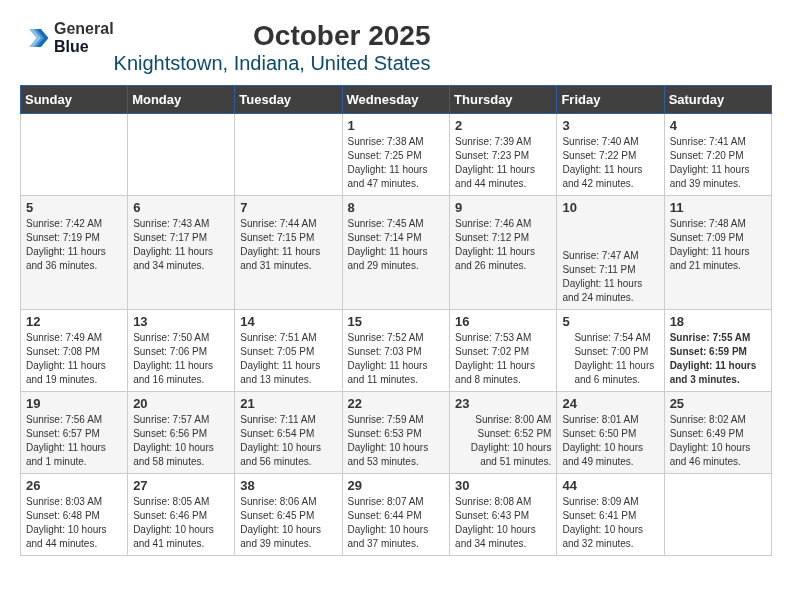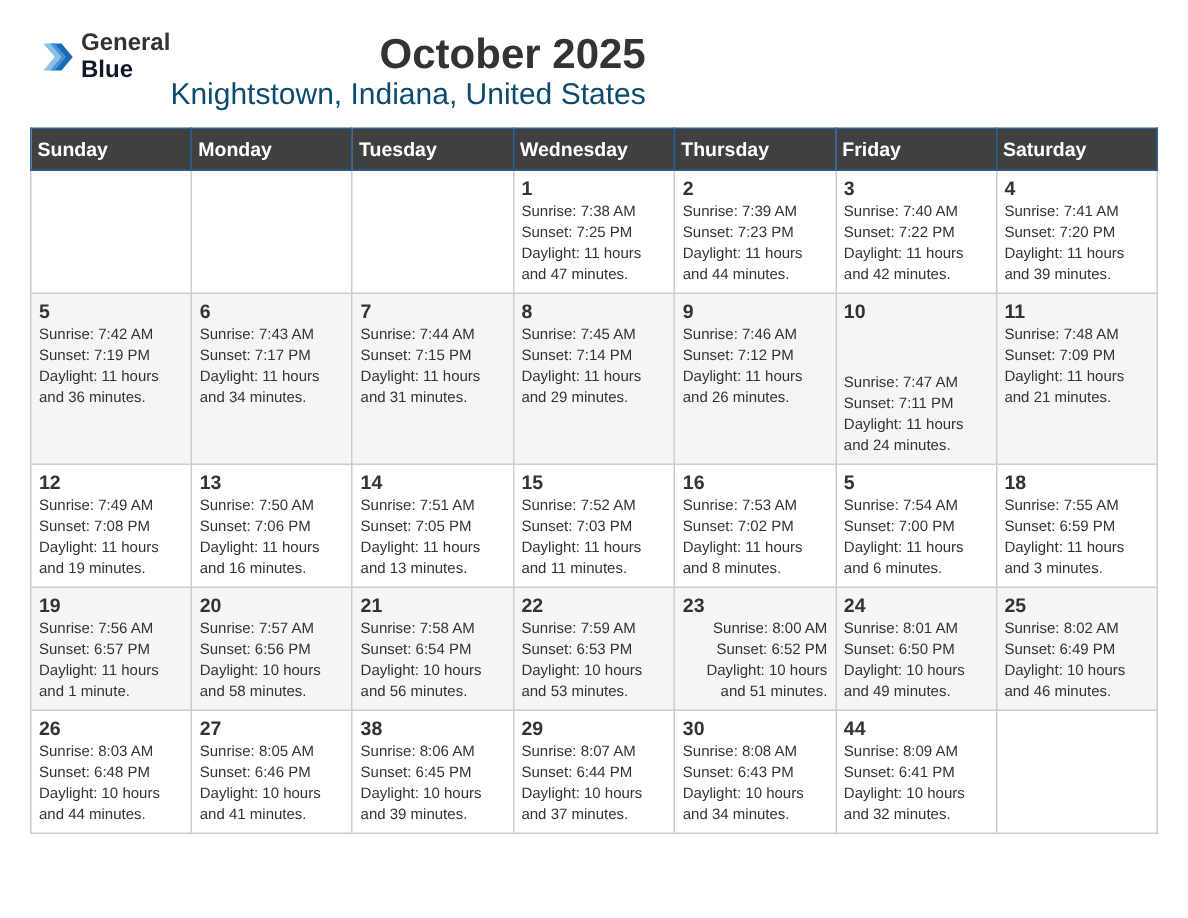--- a/index.html
+++ b/index.html
@@ -229,47 +229,47 @@
 Daylight: 11 hours and 11 minutes.</div>
         </td>
         <td>
           <span class="day-num">16</span>
           <div class="day-info" style="white-space: pre-line;">Sunrise: 7:53 AM
 Sunset: 7:02 PM
 Daylight: 11 hours and 8 minutes.</div>
         </td>
         <td>
           <span class="day-num">5</span>
-          <div class="day-info" style="white-space: pre-line;">Sunrise: 7:54 AM
+          <div class="day-info" style="white-space: pre-line; margin-left: 12px;">Sunrise: 7:54 AM
 Sunset: 7:00 PM
 Daylight: 11 hours and 6 minutes.</div>
         </td>
         <td>
           <span class="day-num">18</span>
-          <div class="day-info" style="white-space: pre-line;">Sunrise: 7:55 AM
+          <div class="day-info" style="white-space: pre-line; font-weight: bold;">Sunrise: 7:55 AM
 Sunset: 6:59 PM
 Daylight: 11 hours and 3 minutes.</div>
         </td>
       </tr>
       <tr>
         <td>
           <span class="day-num">19</span>
           <div class="day-info" style="white-space: pre-line;">Sunrise: 7:56 AM
 Sunset: 6:57 PM
 Daylight: 11 hours and 1 minute.</div>
         </td>
         <td>
           <span class="day-num">20</span>
           <div class="day-info" style="white-space: pre-line;">Sunrise: 7:57 AM
 Sunset: 6:56 PM
 Daylight: 10 hours and 58 minutes.</div>
         </td>
         <td>
           <span class="day-num">21</span>
-          <div class="day-info" style="white-space: pre-line;">Sunrise: 7:58 AM
+          <div class="day-info" style="white-space: pre-line;">Sunrise: 7:11 AM
 Sunset: 6:54 PM
 Daylight: 10 hours and 56 minutes.</div>
         </td>
         <td>
           <span class="day-num">22</span>
           <div class="day-info" style="white-space: pre-line;">Sunrise: 7:59 AM
 Sunset: 6:53 PM
 Daylight: 10 hours and 53 minutes.</div>
         </td>
         <td>

